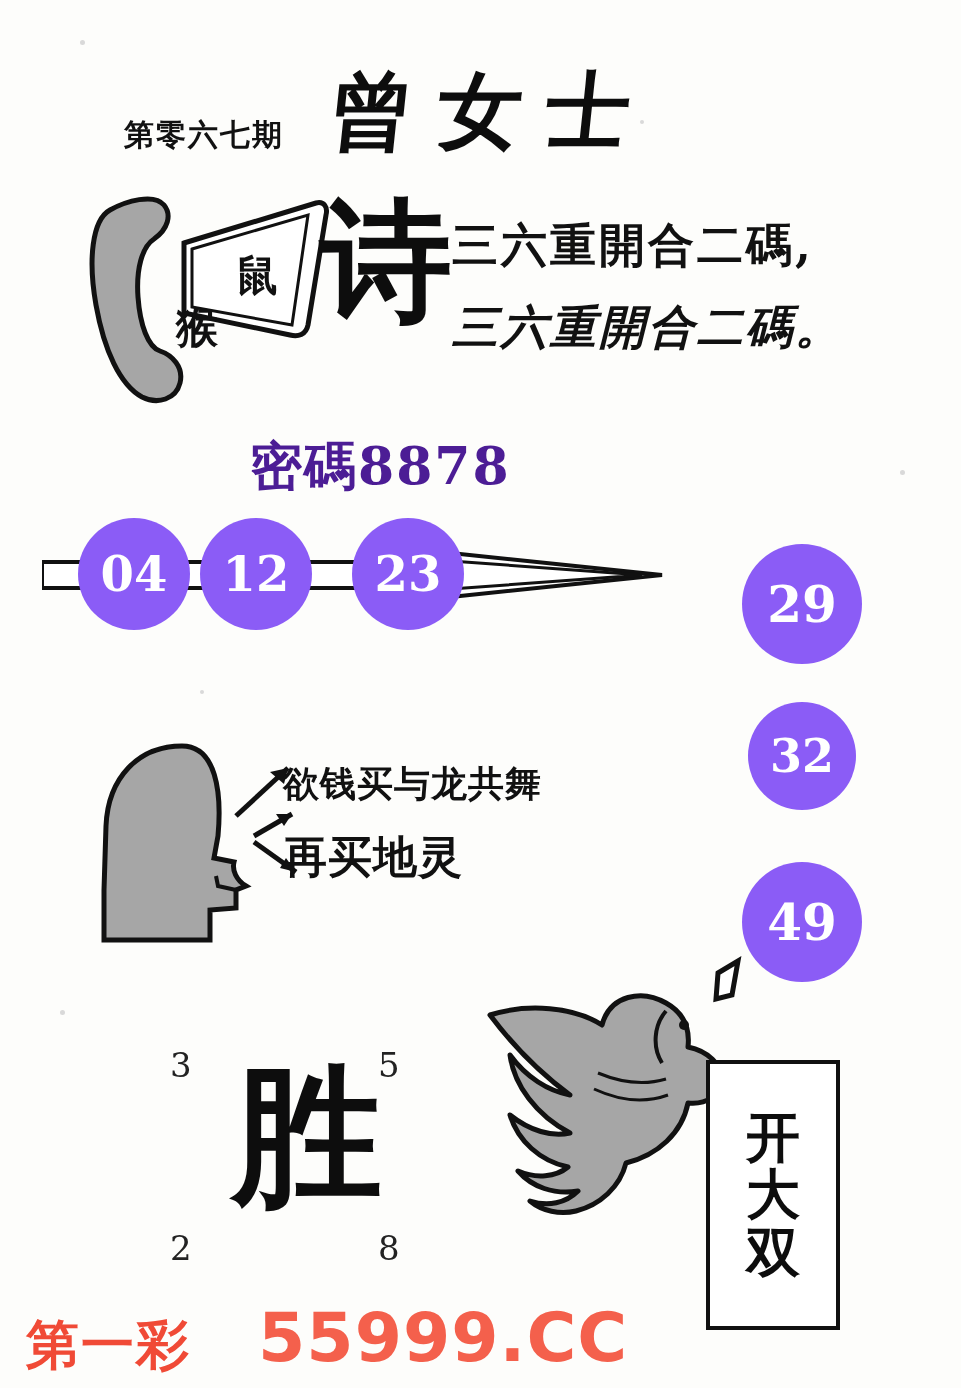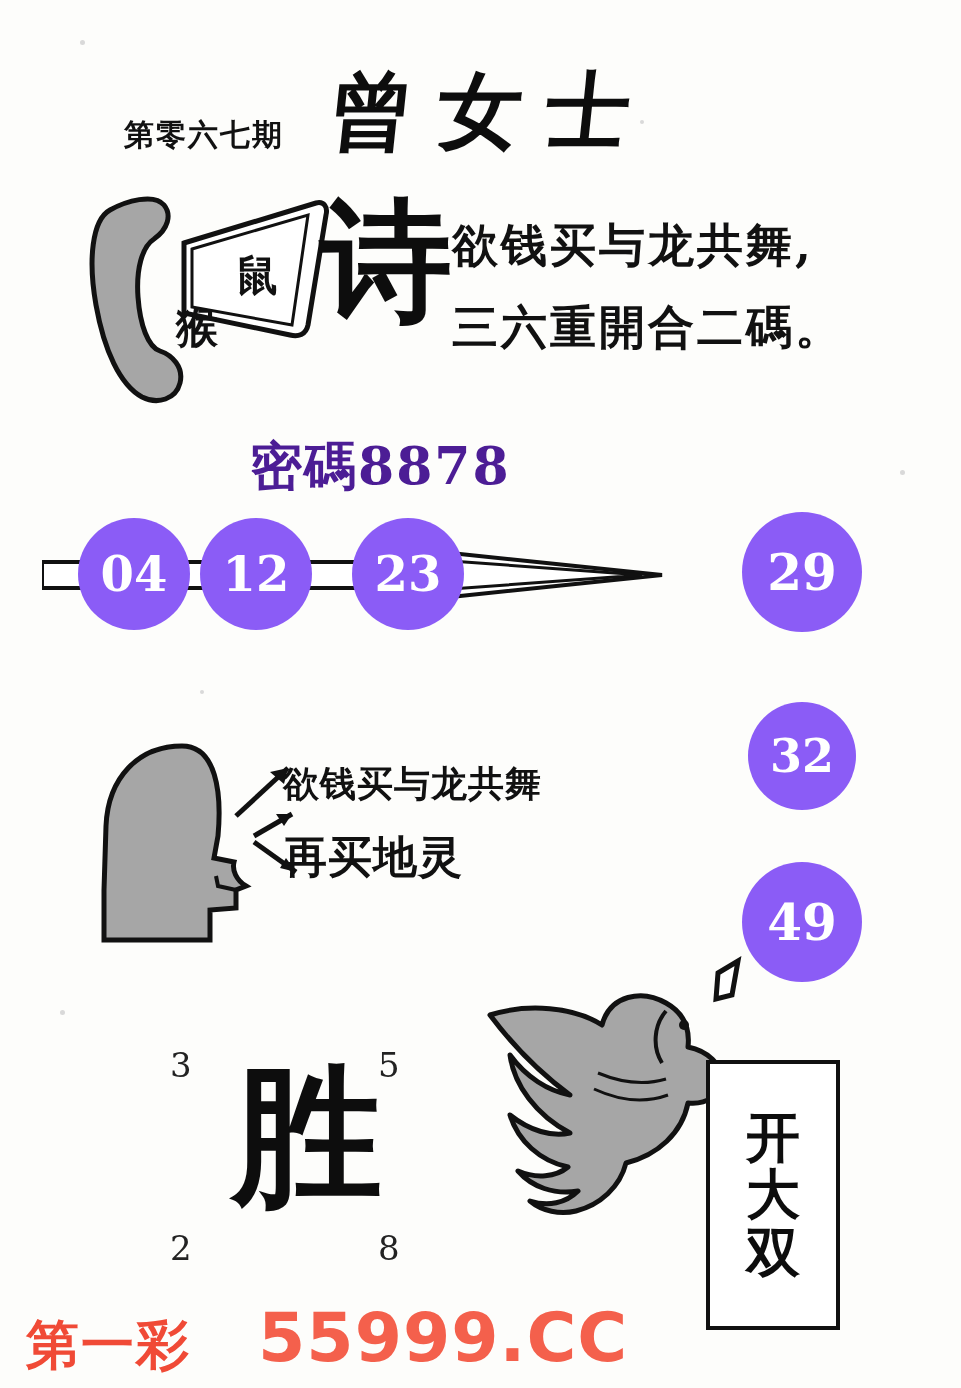--- a/index.html
+++ b/index.html
@@ -72,21 +72,21 @@
     color:#ffffff;
     font-family:"DejaVu Serif", serif;
     font-weight:bold;
     display:flex;align-items:center;justify-content:center;
   }
   .ball.big{width:112px;height:112px;font-size:48px;}
   .ball.right{width:120px;height:120px;font-size:50px;}
   .ball-b1{left:78px;top:518px;}
   .ball-b2{left:200px;top:518px;}
   .ball-b3{left:352px;top:518px;}
-  .ball-r1{left:742px;top:512px;text-align:center;}
+  .ball-r1{left:742px;top:544px;text-align:center;}
   .ball-r2{left:748px;top:702px;width:108px;height:108px;font-size:46px;}
   .ball-r3{left:742px;top:862px;}
   .arrowbar{position:absolute;left:42px;top:540px;width:640px;height:70px;}
   
   .headfig{position:absolute;left:86px;top:740px;width:200px;height:210px;}
   .speech1{
     position:absolute;left:283px;top:760px;
     font-family:"DejaVu Serif", serif;
     font-size:36px;font-weight:bold;color:#111;letter-spacing:1px;
   }
@@ -161,22 +161,22 @@
     <svg width="270" height="240" viewBox="0 0 270 240">
       <path d="M30 25 C12 35 8 75 16 120 C24 165 40 200 62 212 C78 220 96 214 100 198 C104 182 92 170 80 166 C68 162 60 140 58 112 C56 84 62 62 74 54 C88 44 92 30 84 20 C74 8 46 16 30 25 Z" fill="#a6a6a6" stroke="#111" stroke-width="5"></path>
       <path d="M104 58 L236 18 C244 16 248 22 246 30 L228 140 C226 150 218 152 210 150 L104 128 Z" fill="#ffffff" stroke="#111" stroke-width="5"></path>
       <path d="M112 64 L228 30 L212 140 L112 122 Z" fill="#ffffff" stroke="#111" stroke-width="3"></path>
     </svg>
   </div>
   <div class="zodiac1">鼠</div>
   <div class="zodiac2">猴</div>
   <div class="shi">诗</div>
 
-  <div class="poem">欲钱买与龙共舞,</div>
-  <div class="poem" style="top:292px;">三六重開合二碼。</div>
+  <div class="poem">三六重開合二碼,</div>
+  <div class="poem" style="top:292px;font-style:italic;">三六重開合二碼。</div>
 
   <div class="code">密碼8878</div>
 
   <div class="arrowbar">
     <svg width="640" height="70" viewBox="0 0 640 70">
       <rect x="0" y="22" width="430" height="26" fill="#ffffff" stroke="#111" stroke-width="4"></rect>
       <path d="M380 10 L620 35 L380 60 Z" fill="#ffffff" stroke="#111" stroke-width="4"></path>
       <path d="M395 20 L600 35 L395 50" fill="none" stroke="#111" stroke-width="3"></path>
     </svg>
   </div>

